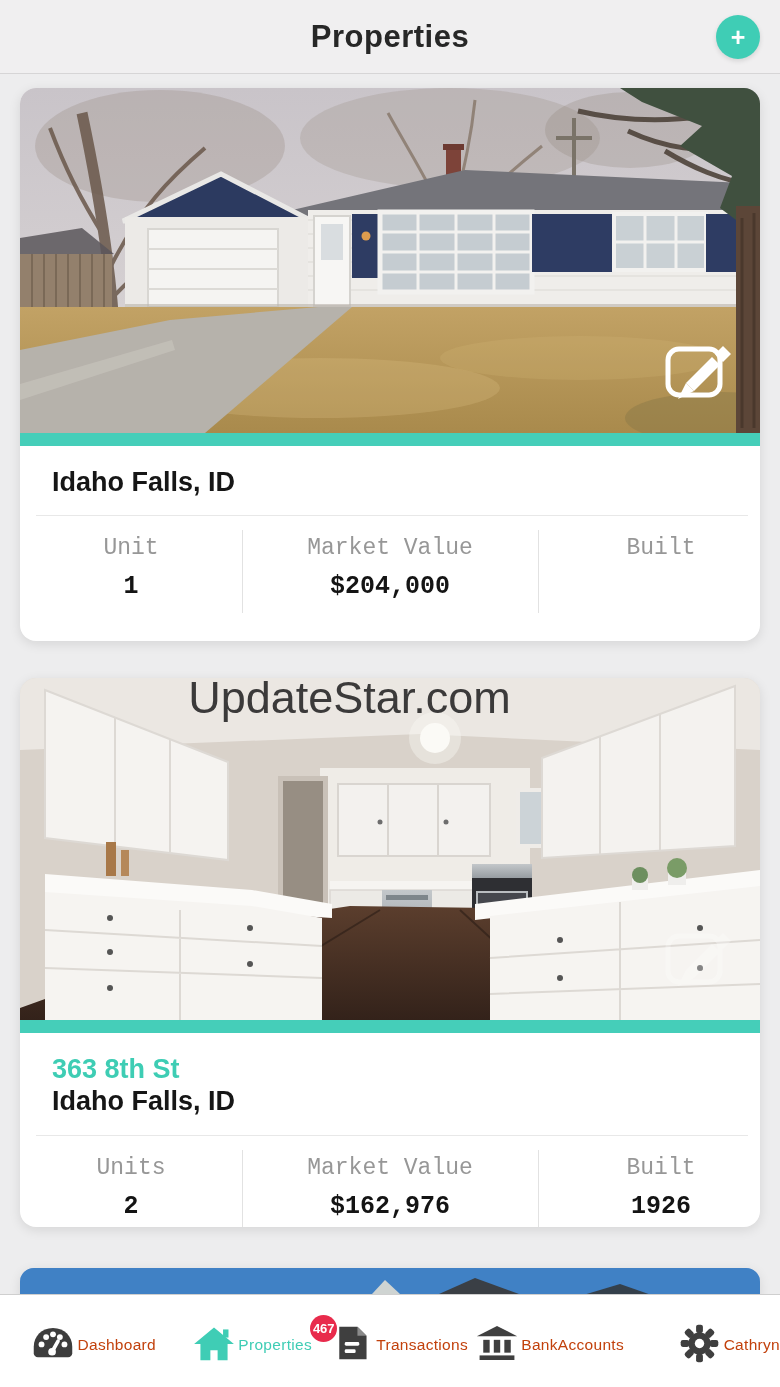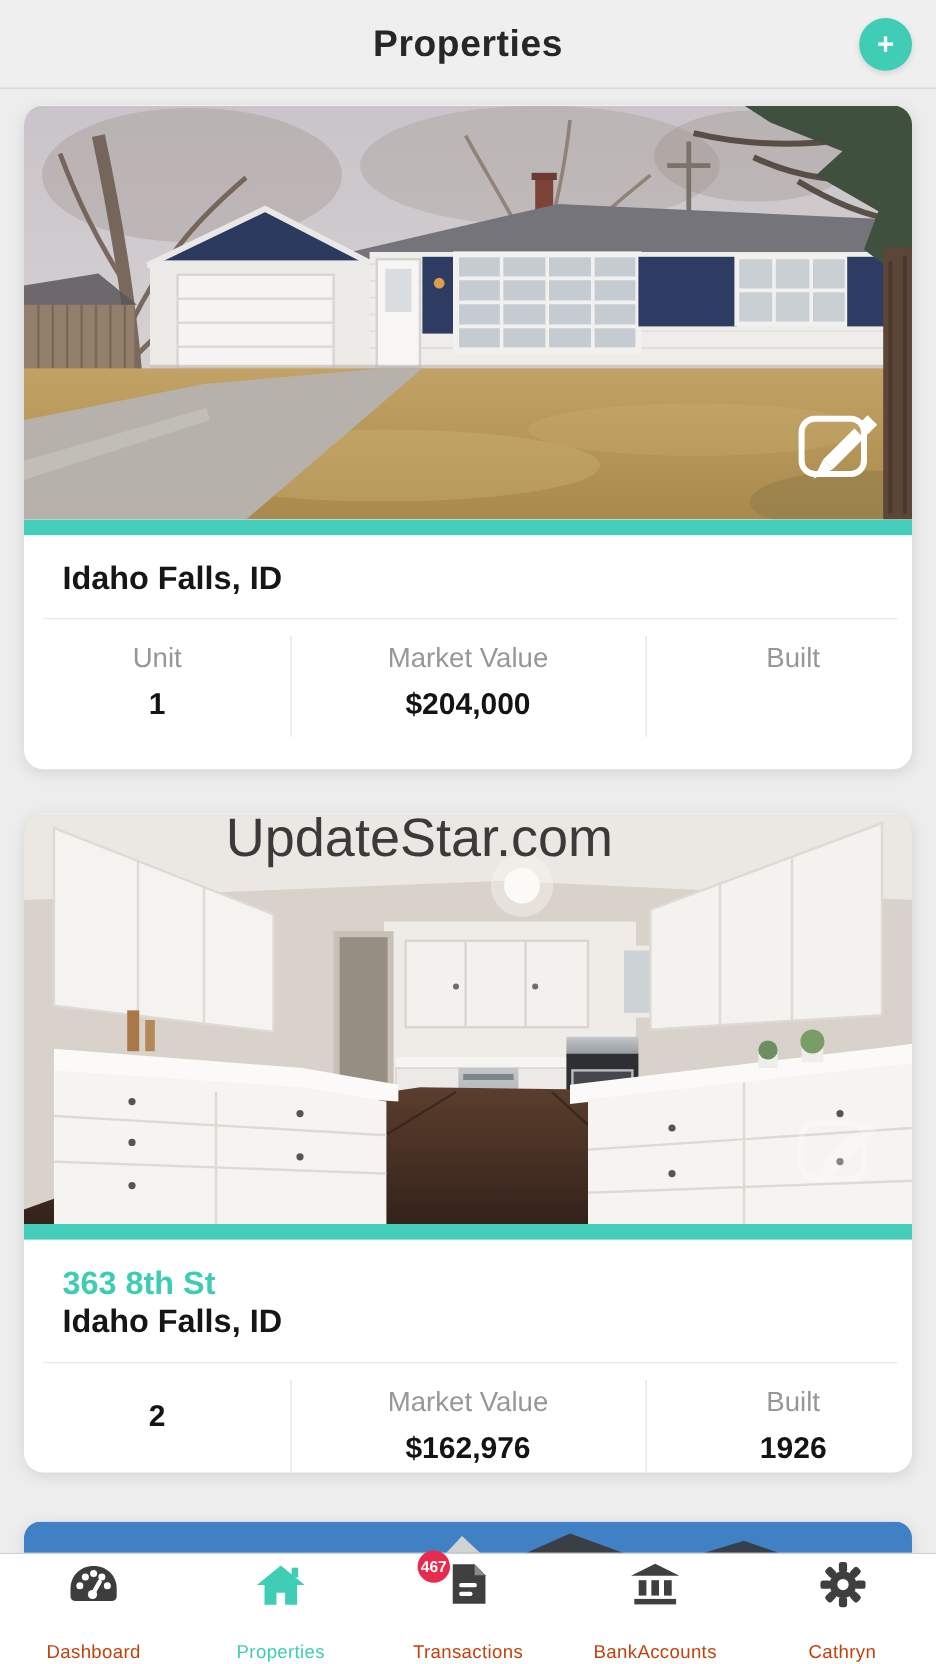--- a/index.html
+++ b/index.html
@@ -26,43 +26,43 @@
   .card-1 .photo { height:345px; }
   .card-2 .photo { height:342px; }
   .photo svg { display:block; width:100%; height:100%; }
   .stripe { width:740px; height:13px; background:#45CEB9; }
 
   .info { padding:20px 30px 0 32px; }
   .addr { font-size:27px; font-weight:700; color:#3ECDB4; line-height:1.2; }
   .city { font-size:27px; font-weight:700; color:#161616; line-height:1.2; margin-top:0; }
   .hdivider { height:1px; background:#e8e8e8; margin:17px 0 0 -16px; width:712px; }
 
-  .stats { display:flex; width:740px; margin-left:-32px; }
+  .stats { display:flex; width:740px; margin-left:-32px;font-family:Liberation Mono, monospace; }
   .stat { text-align:center; position:relative; padding:19px 0 26px; }
   .stat.c1 { width:222px; } .stat.c2 { width:296px; } .stat.c3 { width:222px;padding-left:24px; }
   .stat + .stat::before { content:""; position:absolute; left:0; top:14px; bottom:14px;
     width:1px; background:#e2e2e2; }
   .stat .label { font-size:23px; color:#979797; }
   .stat .value { font-size:25px; font-weight:700; color:#141414; margin-top:11px; }
 
   
   .edit-btn { position:absolute; right:22px; bottom:32px; width:78px; height:64px;
     background:transparent; border:none; cursor:pointer; }
   .edit-btn svg { width:78px; height:64px; }
   .edit-faint { opacity:.28; }
 
   
   .watermark { position:absolute; top:672px; left:0; width:699px; text-align:center;
     font-size:45px; font-weight:400; color:#3b3a3a; z-index:40; letter-spacing:0; }
 
   
   .bottom-nav { position:absolute; left:0; top:1294px; width:780px; height:93px;
     background:#ffffff; border-top:1px solid #cfcfcf; display:flex; z-index:50; }
-  .nav-item { flex:1 1 0; display:flex; flex-direction:column; align-items:center;
-    justify-content:space-between; padding-top:4px; cursor:pointer; }
+  .nav-item { flex:1 1 0; display:flex; flex-direction:row; align-items:center;
+    justify-content:flex-end; padding-top:4px; cursor:pointer; }
   .nav-icon { position:relative; width:48px; height:42px; display:flex;
     align-items:center; justify-content:center; }
   .nav-label { font-size:15.5px; color:#c2410c; margin-top:4px; letter-spacing:.3px; }
   .nav-item.active .nav-label { color:#3FCDB5; }
   .badge { position:absolute; top:-7px; left:-18px; min-width:27px; height:27px;
     background:#E82B4C; color:#fff; border-radius:50%; font-size:13px; font-weight:700;
     line-height:27px; text-align:center; padding:0 2px; }
 </style>
 </head>
 <body>
@@ -234,20 +234,21 @@
         </svg>
       </button>
     </div>
     <div class="stripe"></div>
     <div class="info">
       <div class="addr">363 8th St</div>
       <div class="city">Idaho Falls, ID</div>
       <div class="hdivider"></div>
       <div class="stats">
         <div class="stat c1">
+          <div class="label">Units</div>
           <div class="value">2</div>
         </div>
         <div class="stat c2">
           <div class="label">Market Value</div>
           <div class="value">$162,976</div>
         </div>
         <div class="stat c3">
           <div class="label">Built</div>
           <div class="value">1926</div>
         </div>

